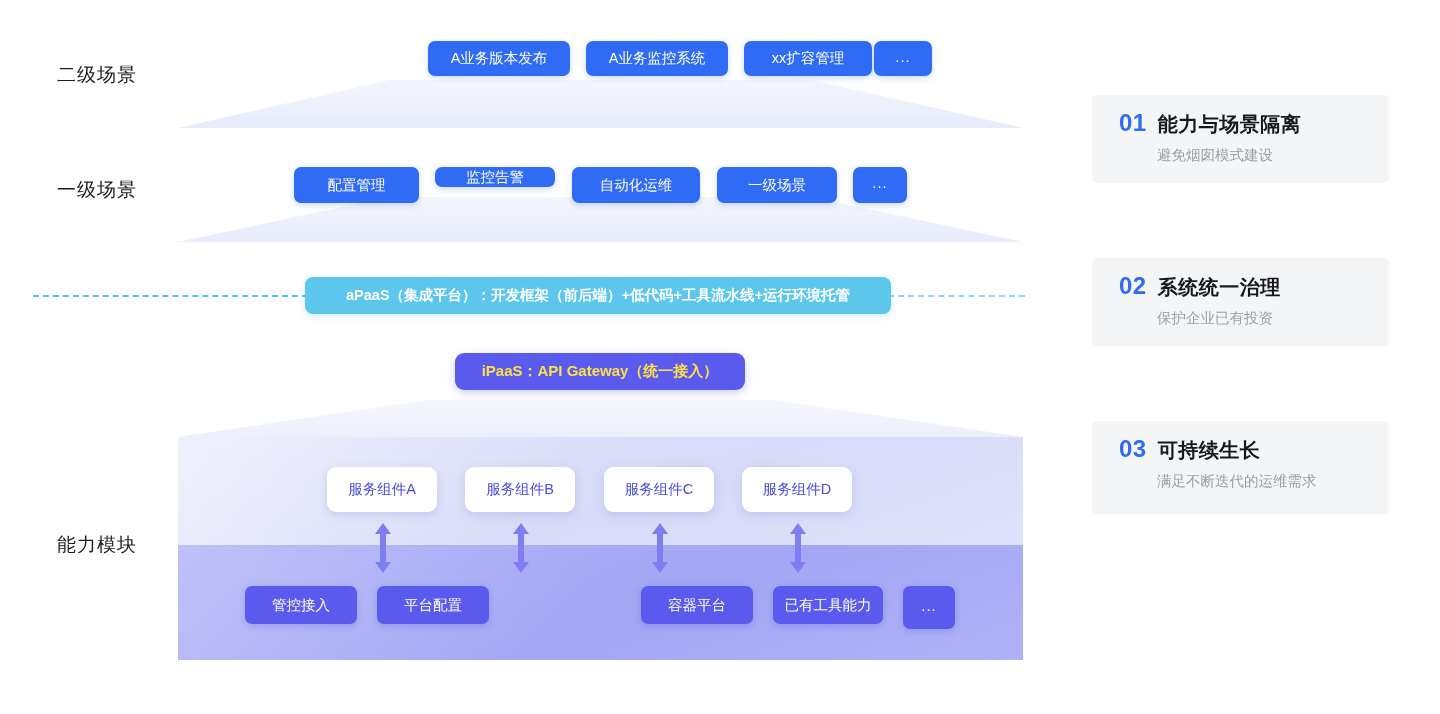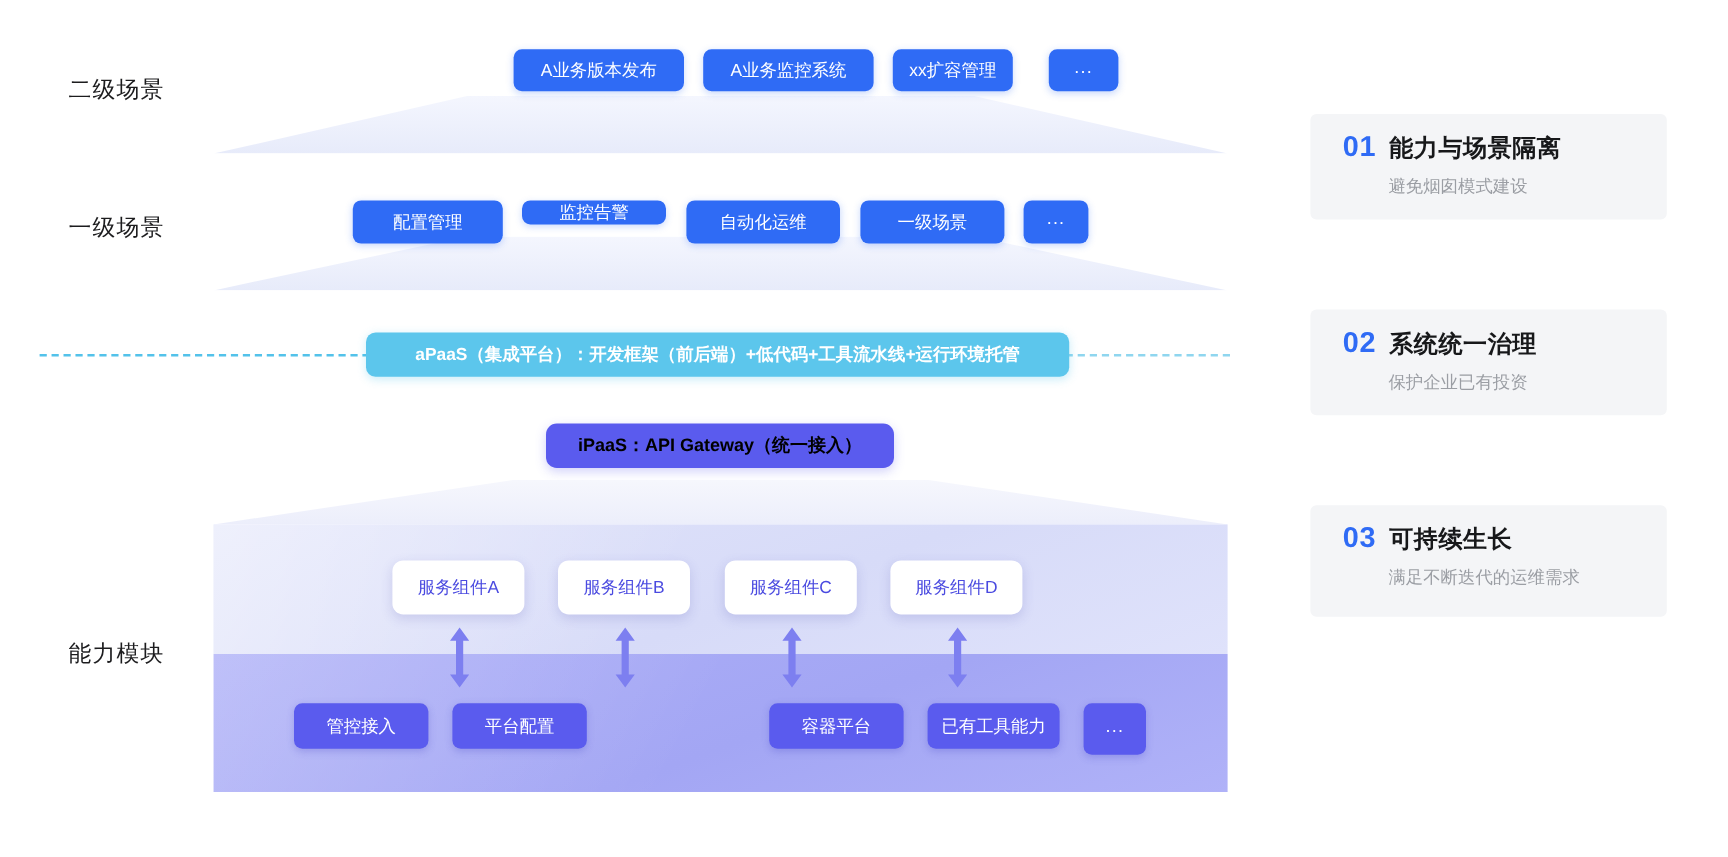--- a/index.html
+++ b/index.html
@@ -62,21 +62,21 @@
   .dash.right{
     border-top-color:#8fd6ef;
   }
 
   
   .bar-ipaas{
     position:absolute;
     display:flex;align-items:center;justify-content:center;
     background:#5a5bee;
     border-radius:9px;
-    color:#000000;
+    color:#fde047;
     font-size:15px;
     font-weight:bold;
     white-space:nowrap;
     box-shadow:0 3px 9px rgba(90,91,238,.28);
   }
 
   
   #boxwrap{position:absolute;}
   .box-top{
     position:absolute;
@@ -163,21 +163,21 @@
 </head>
 <body>
 
 <div id="stage">
     <div class="axis-label" style="left: 57px; top: 62px;">二级场景</div>
     <div class="axis-label" style="left: 57px; top: 177px;">一级场景</div>
     <div class="axis-label" style="left: 57px; top: 532px;">能力模块</div>
     <div class="trap t1" style="left: 178px; top: 80px; width: 845px; height: 48px;"></div>
     <div class="pill blue" style="left: 428px; top: 41px; width: 142px; height: 35px;">A业务版本发布</div>
     <div class="pill blue" style="left: 586px; top: 41px; width: 142px; height: 35px;">A业务监控系统</div>
-    <div class="pill blue" style="left: 744px; top: 41px; width: 100px; height: 35px;">xx扩容管理</div>
+    <div class="pill blue" style="left: 744px; top: 41px; width: 128px; height: 35px;">xx扩容管理</div>
     <div class="pill blue dots" style="left: 874px; top: 41px; width: 58px; height: 35px;">...</div>
     <div class="trap t1" style="left: 178px; top: 197px; width: 845px; height: 45px;"></div>
     <div class="pill blue" style="left: 294px; top: 167px; width: 125px; height: 36px;">配置管理</div>
     <div class="pill blue" style="left: 435px; top: 167px; width: 120px; height: 20px;">监控告警</div>
     <div class="pill blue" style="left: 572px; top: 167px; width: 128px; height: 36px;">自动化运维</div>
     <div class="pill blue" style="left: 717px; top: 167px; width: 120px; height: 36px;">一级场景</div>
     <div class="pill blue dots" style="left: 853px; top: 167px; width: 54px; height: 36px;">...</div>
     <div class="dash left" style="left: 33px; top: 295px; width: 275px;"></div>
     <div class="dash right" style="left: 888px; top: 295px; width: 137px;"></div>
     <div class="bar-apaas" style="left: 305px; top: 277px; width: 586px; height: 37px; background: rgb(92, 198, 236);">aPaaS（集成平台）：开发框架（前后端）+低代码+工具流水线+运行环境托管</div>

